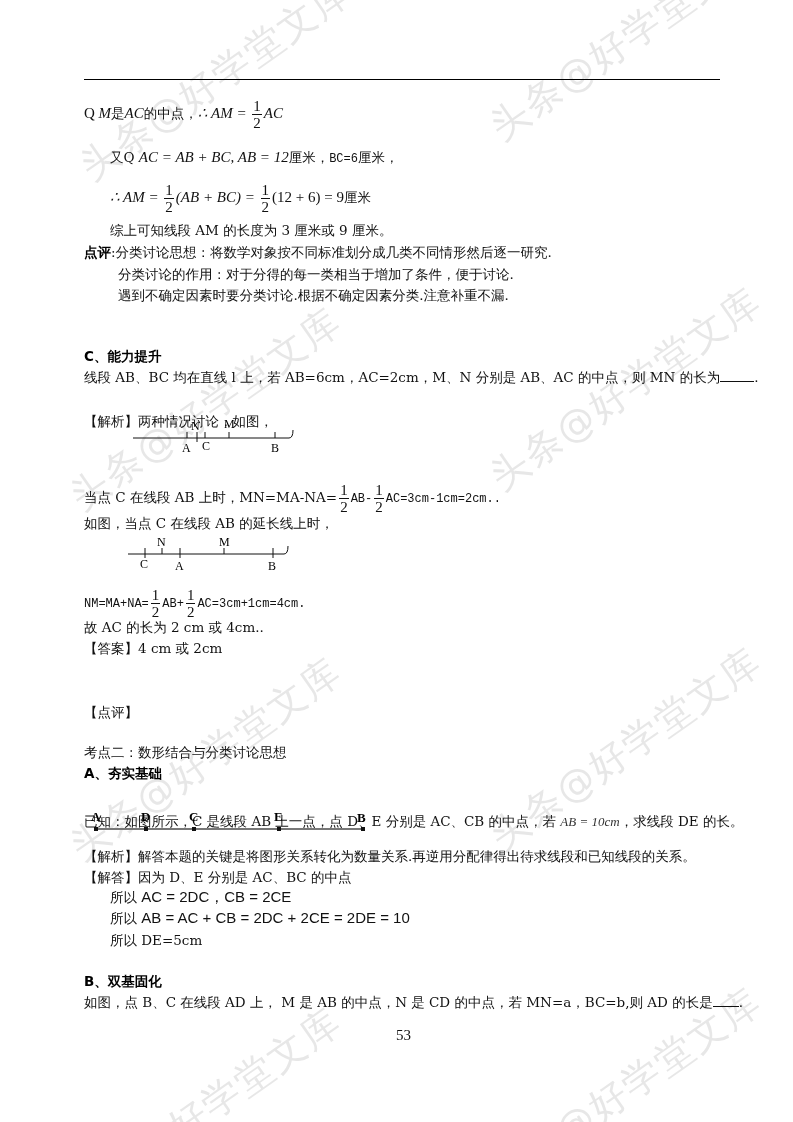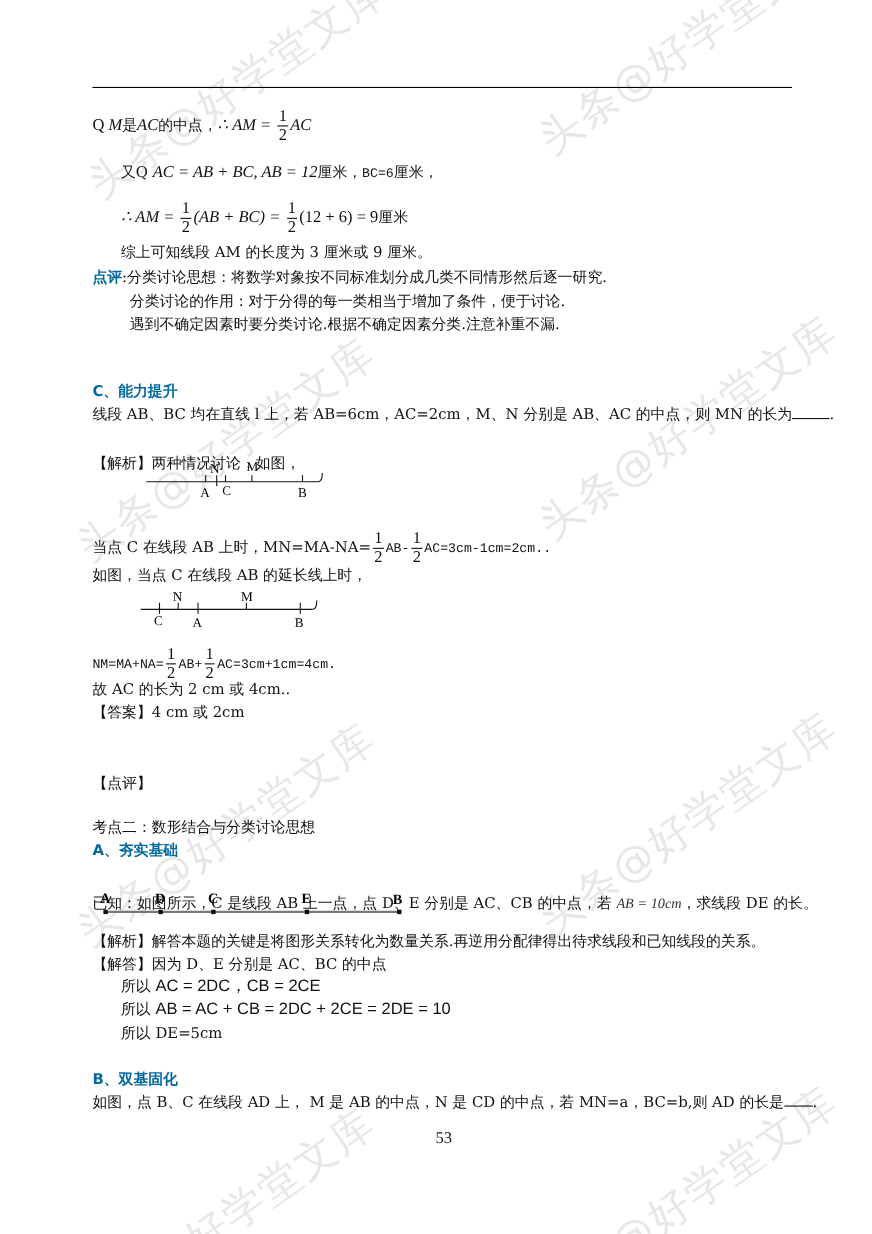--- a/index.html
+++ b/index.html
@@ -3,21 +3,21 @@
 <meta charset="utf-8">
 <style>
   html, body { margin: 0; padding: 0; background: #ffffff; }
   body { width: 793px; height: 1122px; position: relative; overflow: hidden;
          font-family: "DejaVu Serif", "Liberation Serif", serif; color: #111; }
   .page { position: absolute; left: 0; top: 0; width: 793px; height: 1122px; }
   .header-rule { position: absolute; left: 84px; top: 79px; width: 636px; height: 0; border-top: 1.4px solid #000; }
   .line { position: absolute; left: 84px; font-size: 13.5px; line-height: 18px; white-space: nowrap; }
   .indent1 { left: 110px; }
   .indent2 { left: 118px; }
-  .red { color: #0369a1; font-weight: bold; font-family: "DejaVu Sans", "Liberation Sans", sans-serif; }
+  .red { color: #000000; font-weight: bold; font-family: "DejaVu Sans", "Liberation Sans", sans-serif; }
   .bold { font-weight: normal; font-family: "DejaVu Sans", "Liberation Sans", sans-serif; }
   .math { font-family: "Liberation Serif", "DejaVu Serif", serif; font-style: italic; font-size: 15px; }
   .mono { font-family: "Liberation Mono", "DejaVu Sans Mono", monospace; font-size: 12px; margin-top: 27px; }
   .sans { font-family: "Liberation Sans", "DejaVu Sans", sans-serif; font-size: 15px; }
   .frac { display: inline-block; vertical-align: middle; text-align: center; font-family: "Liberation Serif", serif; font-size: 15px; line-height: 16px; margin: 0 2px; }
   .frac .num { display: block; border-bottom: 1px solid #111; padding: 0 1px; }
   .frac .den { display: block; }
   .blank { display: inline-block; width: 34px; border-bottom: 1px solid #111; height: 12px; vertical-align: baseline; }
   .diagram { position: absolute; }
   .pagenum { position: absolute; left: 396px; top: 1027px; font-size: 15px; font-family: "Liberation Serif", serif; }

